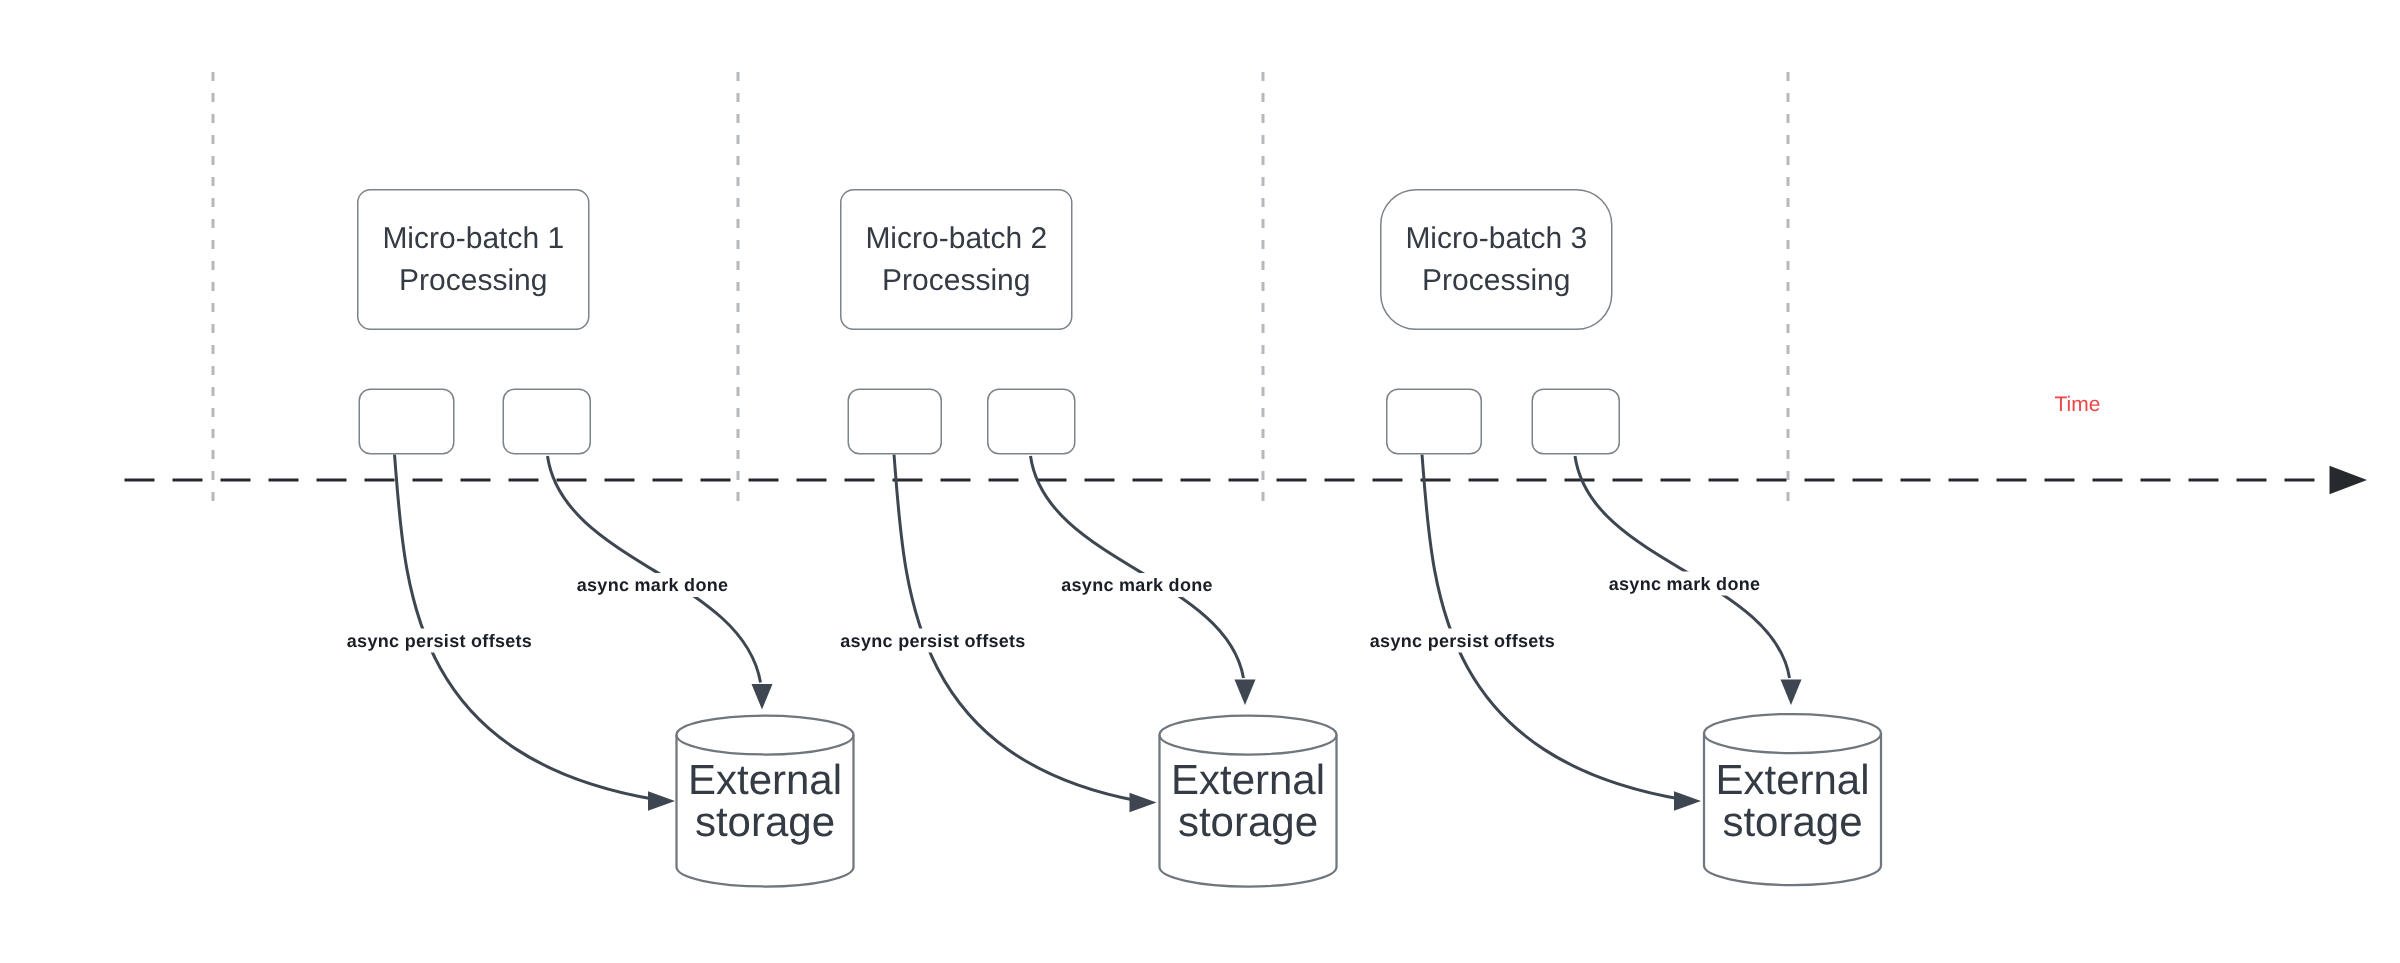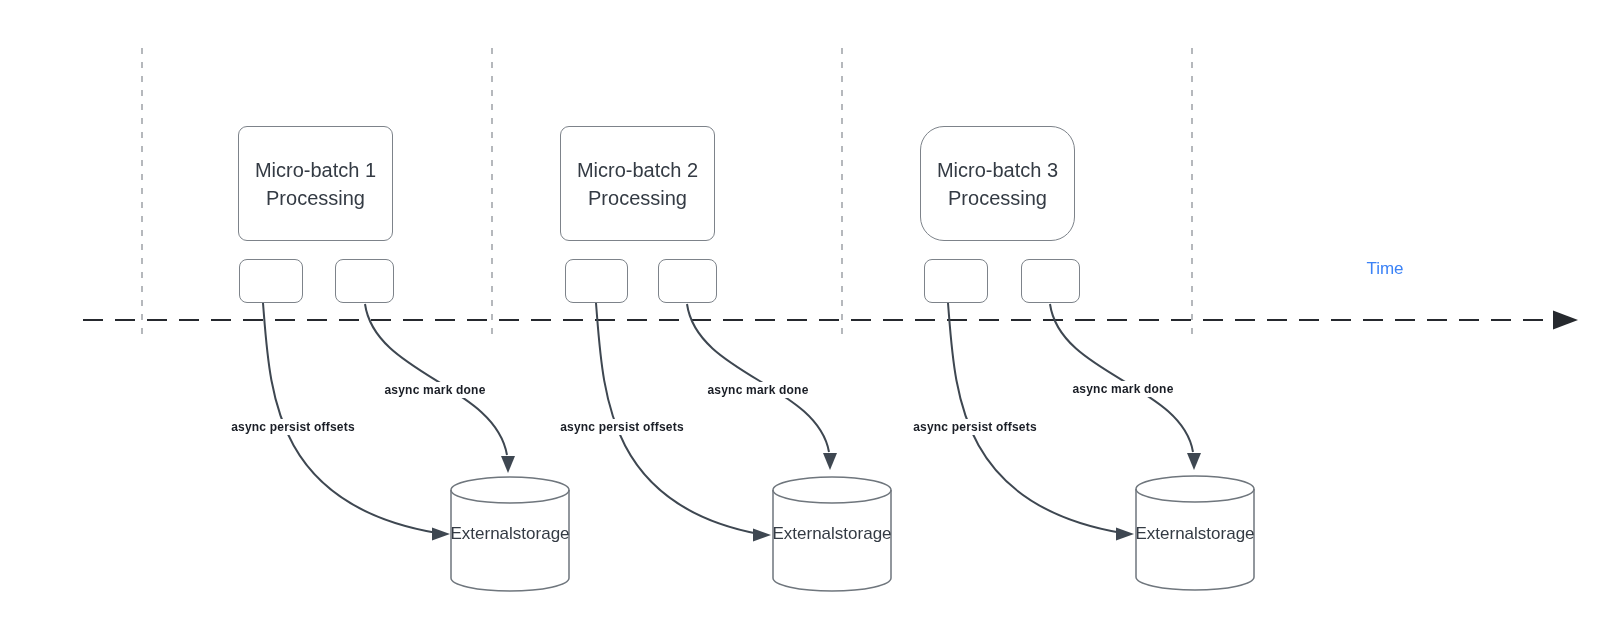--- a/index.html
+++ b/index.html
@@ -10,21 +10,21 @@
     background: #ffffff;
     overflow: hidden;
     font-family: "Liberation Sans", sans-serif;
   }
   .layer { position: absolute; left: 0; top: 0; }
 
   .process-box {
     position: absolute;
     top: 126px;
     width: 155px;
-    height: 115px;
+    height: 94px;
     box-sizing: border-box;
     border: 1.5px solid #7d838a;
     border-radius: 9px;
     background: #ffffff;
     display: flex;
     flex-direction: column;
     align-items: center;
     justify-content: center;
     text-align: center;
     font-size: 20px;
@@ -50,25 +50,25 @@
   .sb2b { left: 658px; width: 59px; }
   .sb3a { left: 924px; width: 64px; }
   .sb3b { left: 1021px; width: 59px; }
 
   .storage-text {
     position: absolute;
     top: 477px;
     width: 118px;
     height: 114px;
     display: flex;
-    flex-direction: row;
+    flex-direction: column;
     align-items: center;
     justify-content: center;
     text-align: center;
-    font-size: 17px;
+    font-size: 28px;
     line-height: 28px;
     color: #343b44;
   }
   .st1 { left: 451px; }
   .st2 { left: 773px; }
   .st3 { left: 1136px; }
 
   .flow-label {
     position: absolute;
     transform: translate(-50%, -50%);
@@ -85,22 +85,22 @@
   .lp2 { left: 622px;  top: 427px; }
   .ld2 { left: 758px;  top: 390px; }
   .lp3 { left: 975px;  top: 427px; }
   .ld3 { left: 1123px; top: 389px; }
 
   .time-label {
     position: absolute;
     left: 1385px;
     top: 269px;
     transform: translate(-50%, -50%);
-    font-size: 17px;
-    color: #3b82f6;
+    font-size: 14px;
+    color: #ef4444;
     white-space: nowrap;
   }
 </style>
 </head>
 <body>
 
 <div class="canvas">
 
   <svg class="layer" width="1600" height="642" viewBox="0 0 1600 642">
 

